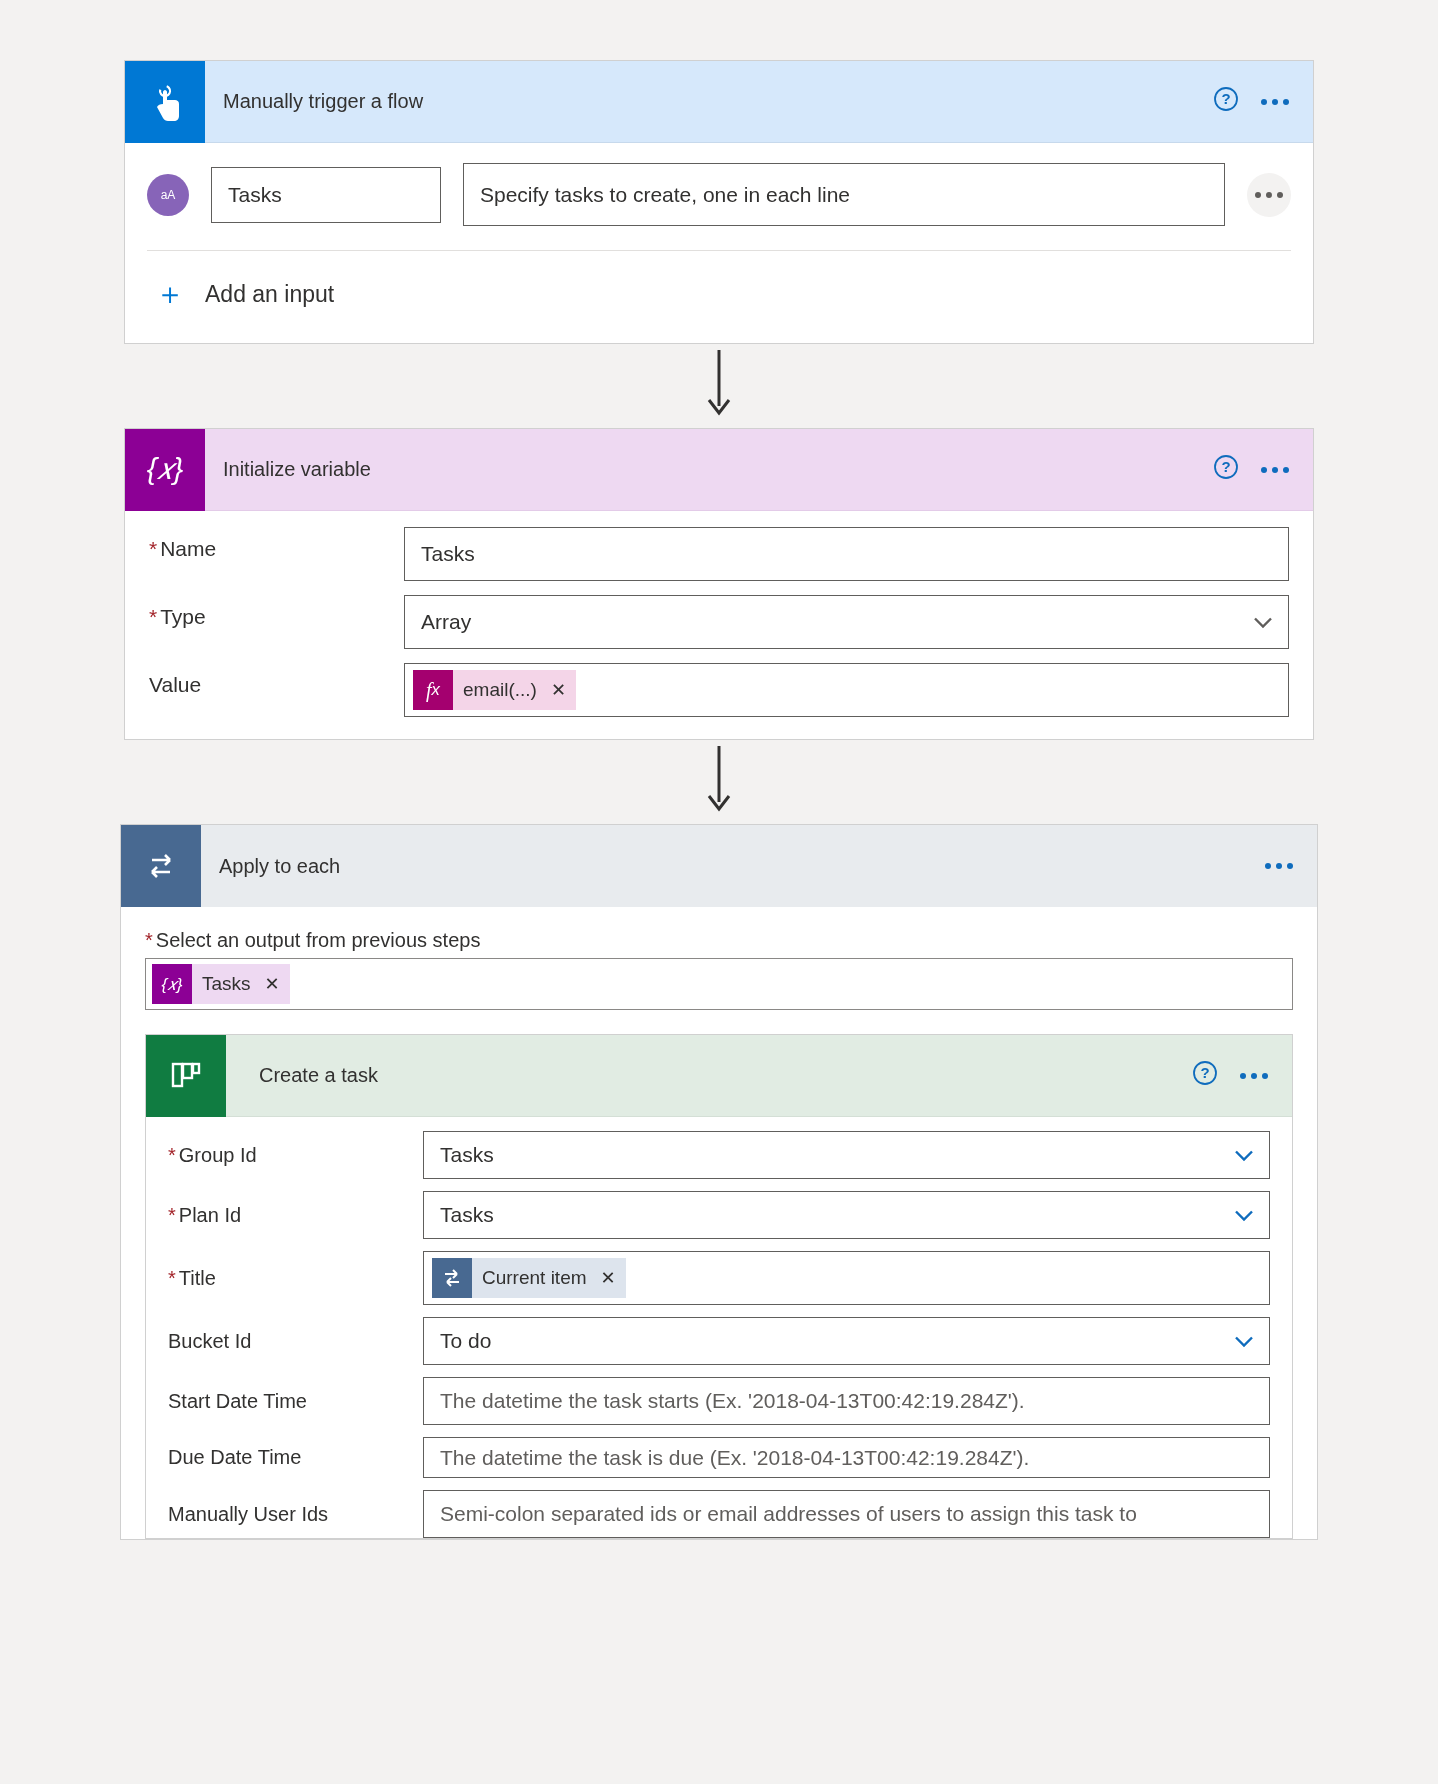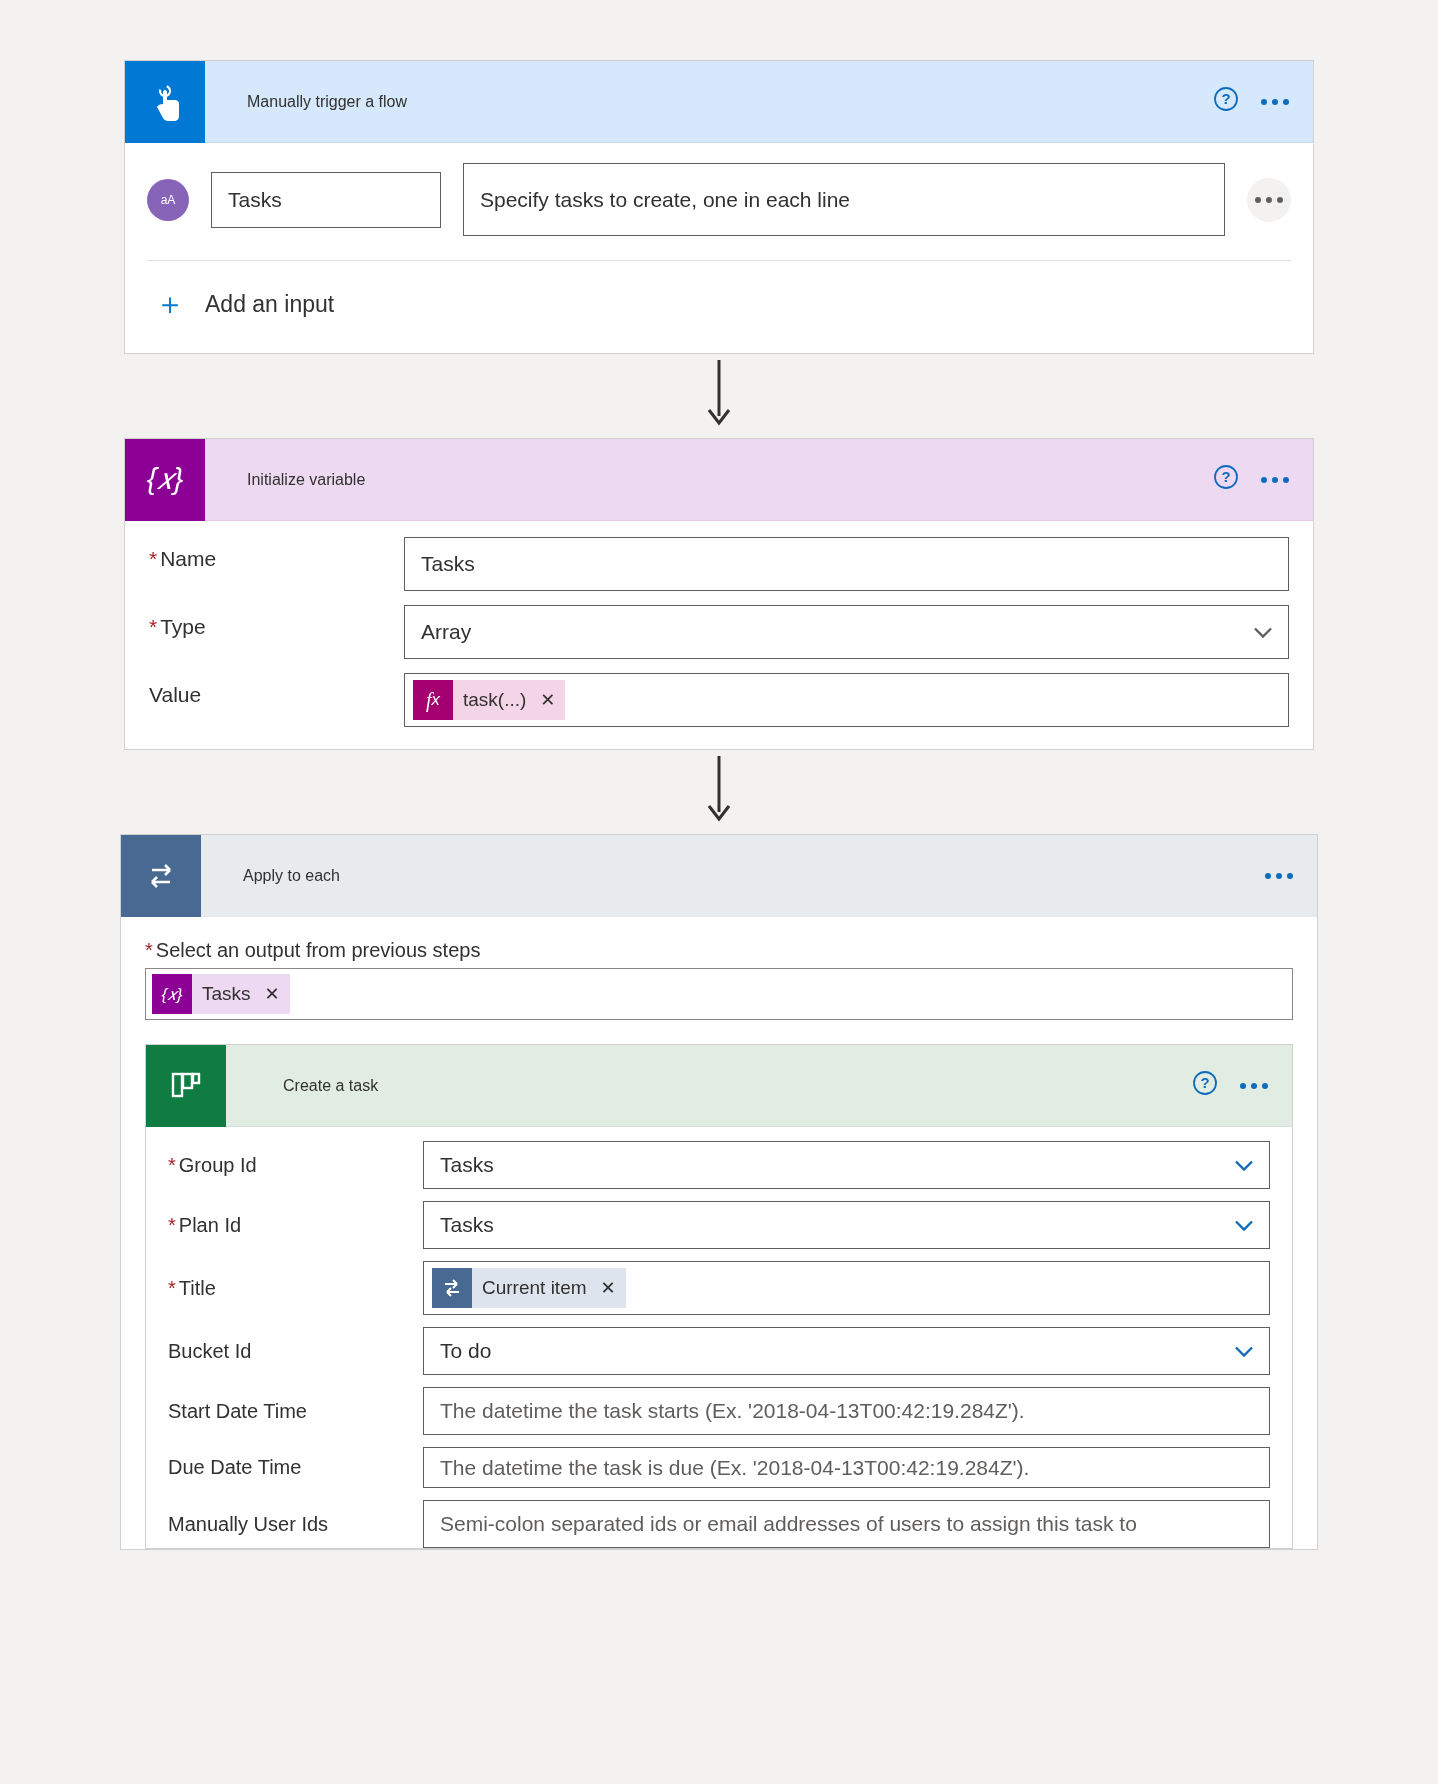--- a/index.html
+++ b/index.html
@@ -1,36 +1,36 @@
 <!DOCTYPE html>
 <html><head>
 <meta charset="utf-8">
 <style>
   * { box-sizing: border-box; margin: 0; padding: 0; font-family: 'Segoe UI', Arial, sans-serif; }
   body { background: #f3f2f1; padding: 60px 120px; font-size: 20px; color: #323130; }
 
   .card { background: #fff; border: 1px solid #d0d0d0; margin: 0 auto; max-width: 1190px; }
   .card-header { display: flex; align-items: center; height: 82px; }
   .card-icon { width: 80px; height: 82px; display: flex; align-items: center; justify-content: center; flex-shrink: 0; }
-  .card-title { flex: 1; font-size: 16px; font-weight: 400; padding-left: 18px; color: #323130; margin-left: 24px; }
+  .card-title { flex: 1; font-size: 20px; font-weight: 400; padding-left: 18px; color: #323130; }
   .card-actions { display: flex; align-items: center; gap: 22px; padding-right: 24px; }
   .help-icon svg circle { stroke: #0f6cbd; }
   .help-icon svg text { fill: #0f6cbd; }
   .dots { display: flex; gap: 5px; cursor: pointer; }
   .dots span { width: 6px; height: 6px; border-radius: 50%; background: #0f6cbd; }
   .dots.grey span { background: #605e5c; }
 
   
   .hdr-blue { background: #d6e8fb; border-bottom: 1px solid #c7d9ec; }
   .icon-blue { background: #0078d4; }
   .trigger-body { padding: 20px 22px 24px 22px; }
   .trigger-row { display: flex; align-items: center; gap: 22px; }
   .avatar { width: 42px; height: 42px; border-radius: 50%; background: #8764b8; color: #fff; display: flex; align-items: center; justify-content: center; font-size: 12px; }
   .small-input { border: 1px solid #605e5c; height: 56px; width: 230px; padding: 0 16px; font-size: 21px; color: #323130; }
-  .long-input { border: 1px solid #605e5c; height: 73px; flex: 1; padding: 0 16px; font-size: 21px; color: #323130; }
+  .long-input { border: 1px solid #605e5c; height: 63px; flex: 1; padding: 0 16px; font-size: 21px; color: #323130; }
   .round-btn { width: 44px; height: 44px; border-radius: 50%; background: #f3f2f1; display: flex; align-items: center; justify-content: center; cursor: pointer; }
   .round-btn .dots span { background: #605e5c; }
   .divider { height: 1px; background: #e1dfdd; margin: 24px 0 0 0; }
   .add-input-row { display: flex; align-items: center; gap: 20px; padding: 28px 8px 10px 8px; cursor: pointer; }
   .plus { font-size: 30px; color: #0078d4; font-weight: 300; line-height: 1; }
   .add-input-text { font-size: 23px; color: #323130; }
 
   
   .arrow-wrap { display: flex; justify-content: center; padding: 4px 0 8px 0; }
   .arrow-wrap svg { display: block; }
@@ -177,21 +177,21 @@
               <path d="M2 2 L10 10 L18 2" style="stroke:#605e5c"></path>
             </svg></span>
       </div>
     </div>
     <div class="form-row" style="margin-bottom:0">
       <div class="form-label"><span>Value</span></div>
       <div class="form-field">
         <div class="token-field">
           <span class="token">
             <span class="token-icon fx">f<sub>x</sub></span>
-            <span class="token-label">task(...)</span>
+            <span class="token-label">email(...)</span>
             <span class="token-x fx-x">✕</span>
           </span>
         </div>
       </div>
     </div>
   </div>
 </div>
 
 <div class="arrow-wrap">
   <svg width="30" height="72">

